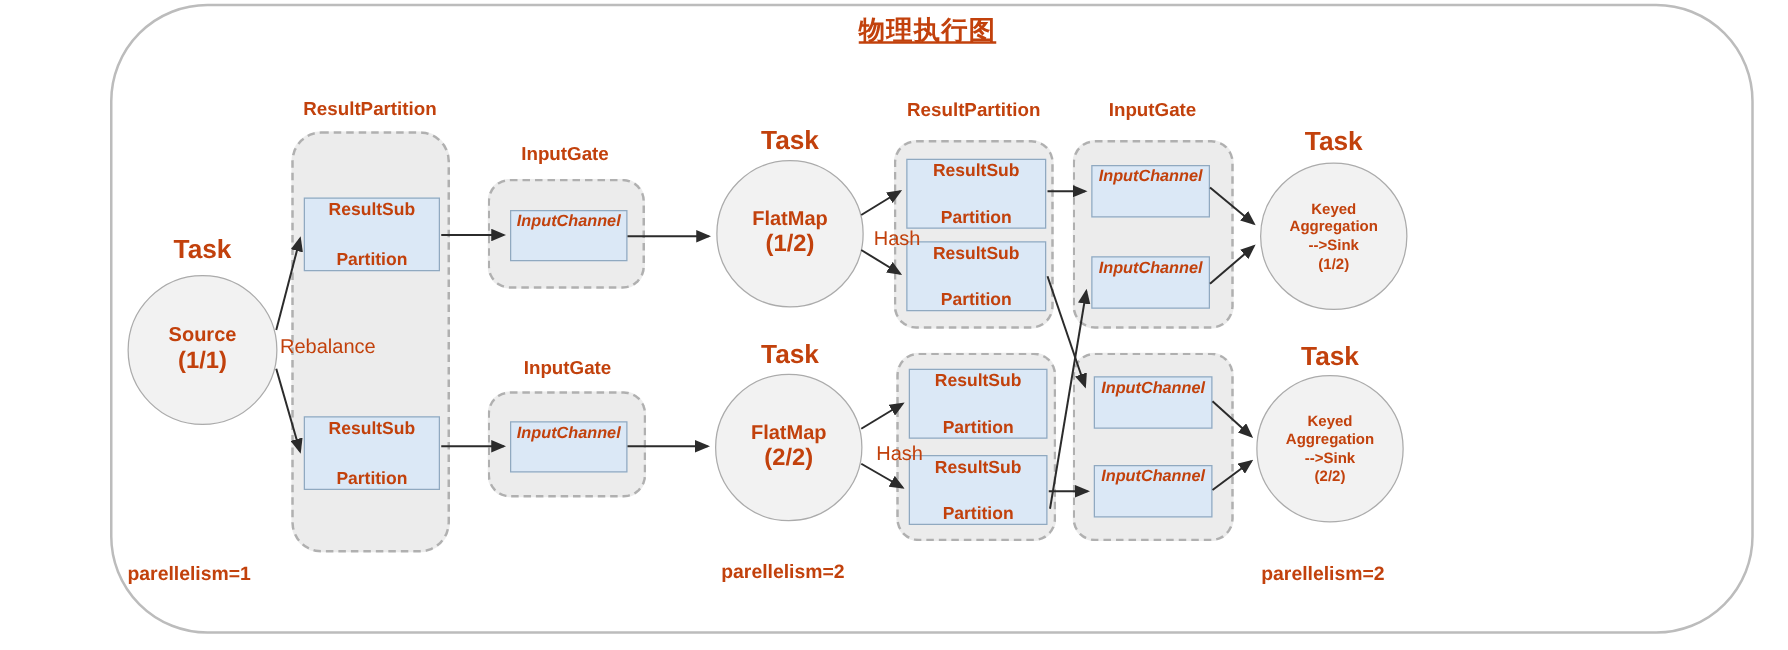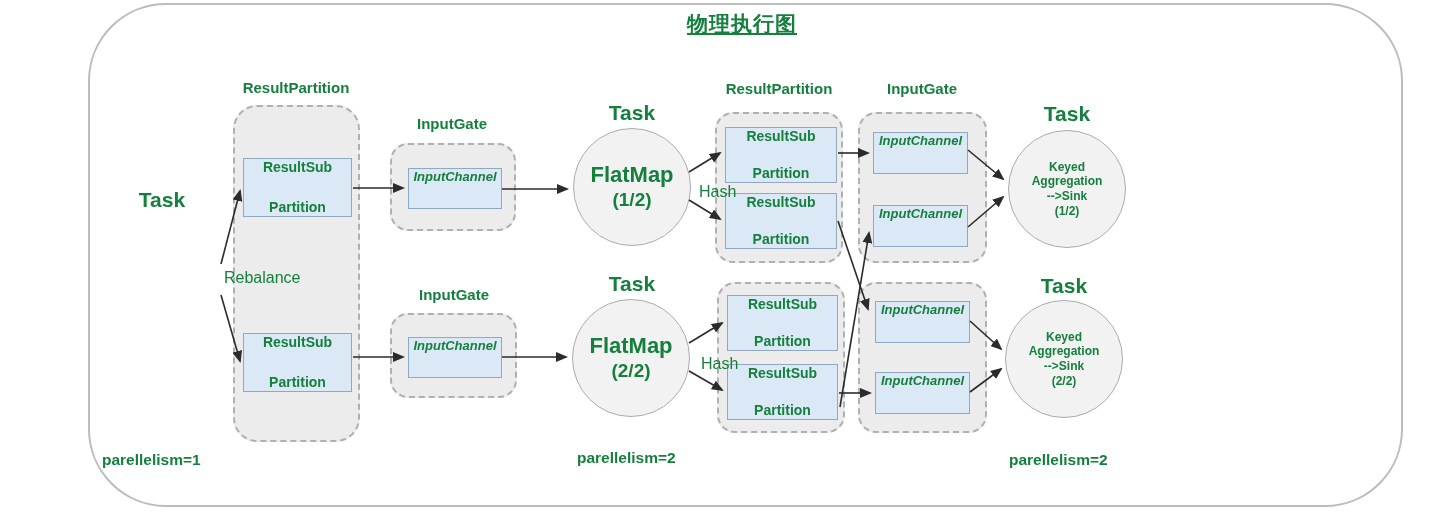--- a/index.html
+++ b/index.html
@@ -1,18 +1,18 @@
 <!DOCTYPE html>
 <html><head>
 <meta charset="utf-8">
 <style>
   html,body{margin:0;padding:0;background:#fff;}
   .canvas{
     position:relative;width:1430px;height:520px;background:#ffffff;overflow:hidden;
-    font-family:"Liberation Sans","DejaVu Sans",sans-serif;color:#15803d;
+    font-family:"Liberation Sans","DejaVu Sans",sans-serif;color:#c2410c;
   }
   .frame{
     position:absolute;left:88px;top:3px;width:1315px;height:504px;
     border:2px solid #bcbcbc;border-radius:78px;background:#fff;box-sizing:border-box;
   }
   .title{
     position:absolute;left:642px;top:10px;width:200px;text-align:center;
     font-size:21px;font-weight:bold;text-decoration:underline;letter-spacing:1px;
   }
   .dashed{
@@ -23,21 +23,21 @@
     position:absolute;background:#dbe8f6;border:1.5px solid #90a9c0;box-sizing:border-box;
     display:flex;flex-direction:column;align-items:center;justify-content:space-between;
     font-weight:bold;font-size:14px;line-height:1.25;text-align:center;
   }
   .bluebox.ic{font-size:13px;font-style:italic;}
   .circle{
     position:absolute;background:#f2f2f2;border:1.5px solid #ababab;border-radius:50%;
     box-sizing:border-box;display:flex;flex-direction:column;align-items:center;justify-content:center;
     text-align:center;font-weight:bold;
   }
-  .circle .big{font-size:22px;line-height:1.2;}
+  .circle .big{font-size:16px;line-height:1.2;}
   .circle .idx{font-size:19px;line-height:1.2;}
   .circle.agg .ln{font-size:12px;line-height:1.22;}
   .tasklabel{position:absolute;width:80px;text-align:center;font-size:21px;font-weight:bold;}
   .seclabel{position:absolute;width:130px;text-align:center;font-size:15px;font-weight:bold;}
   .smalllabel{position:absolute;font-size:16px;font-weight:normal;}
   .footer{position:absolute;font-size:15.5px;font-weight:bold;}
   svg.arrows{position:absolute;left:0;top:0;width:1430px;height:520px;pointer-events:none;}
 </style>
 </head>
 <body>
@@ -104,20 +104,24 @@
     <span>ResultSub</span>
     <span>Partition</span>
   </div>
   <div class="bluebox ic" style="left:875px;top:301px;width:95px;height:42px;">
     <span>InputChannel</span>
   </div>
   <div class="bluebox ic" style="left:875px;top:372px;width:95px;height:42px;">
     <span>InputChannel</span>
   </div>
 
+  <div class="circle" style="left:102px;top:220px;width:120px;height:120px;">
+    <span class="big">Source</span>
+    <span class="idx">(1/1)</span>
+  </div>
   <div class="circle" style="left:573px;top:128px;width:118px;height:118px;">
     <span class="big">FlatMap</span>
     <span class="idx">(1/2)</span>
   </div>
   <div class="circle" style="left:572px;top:299px;width:118px;height:118px;">
     <span class="big">FlatMap</span>
     <span class="idx">(2/2)</span>
   </div>
   <div class="circle agg" style="left:1008px;top:130px;width:118px;height:118px;">
     <span class="ln">Keyed</span>

